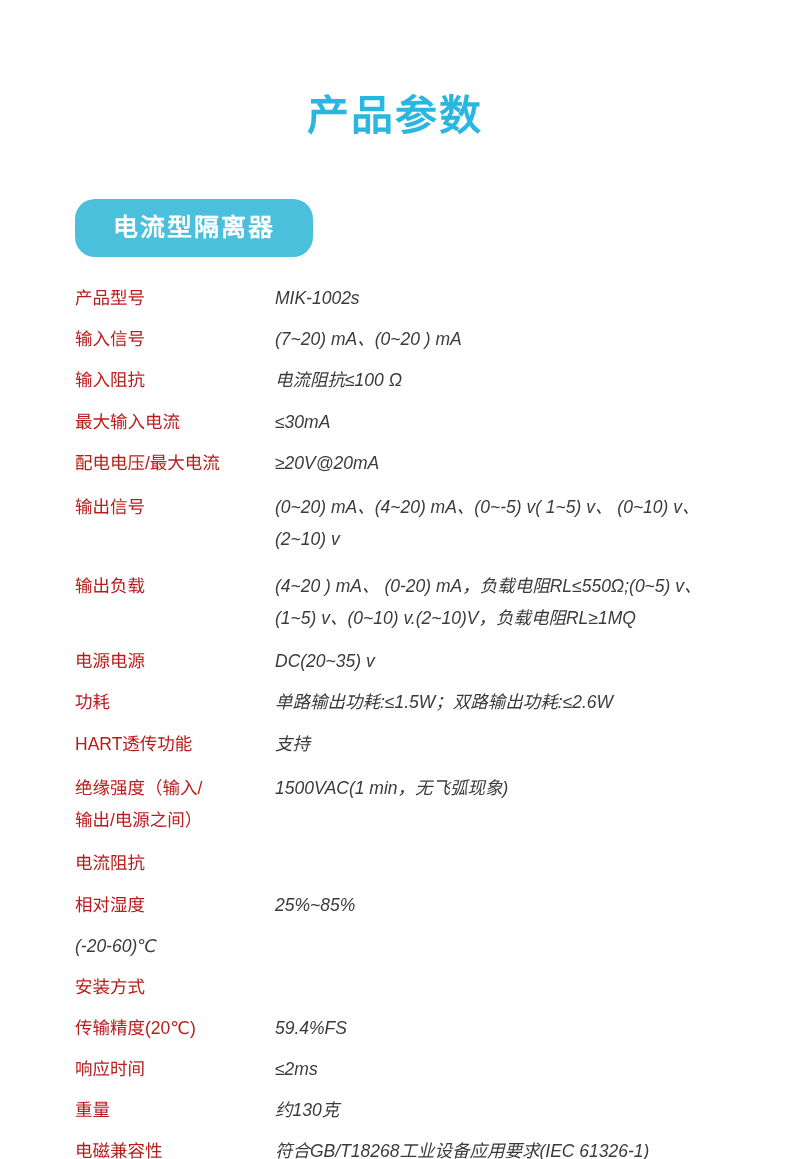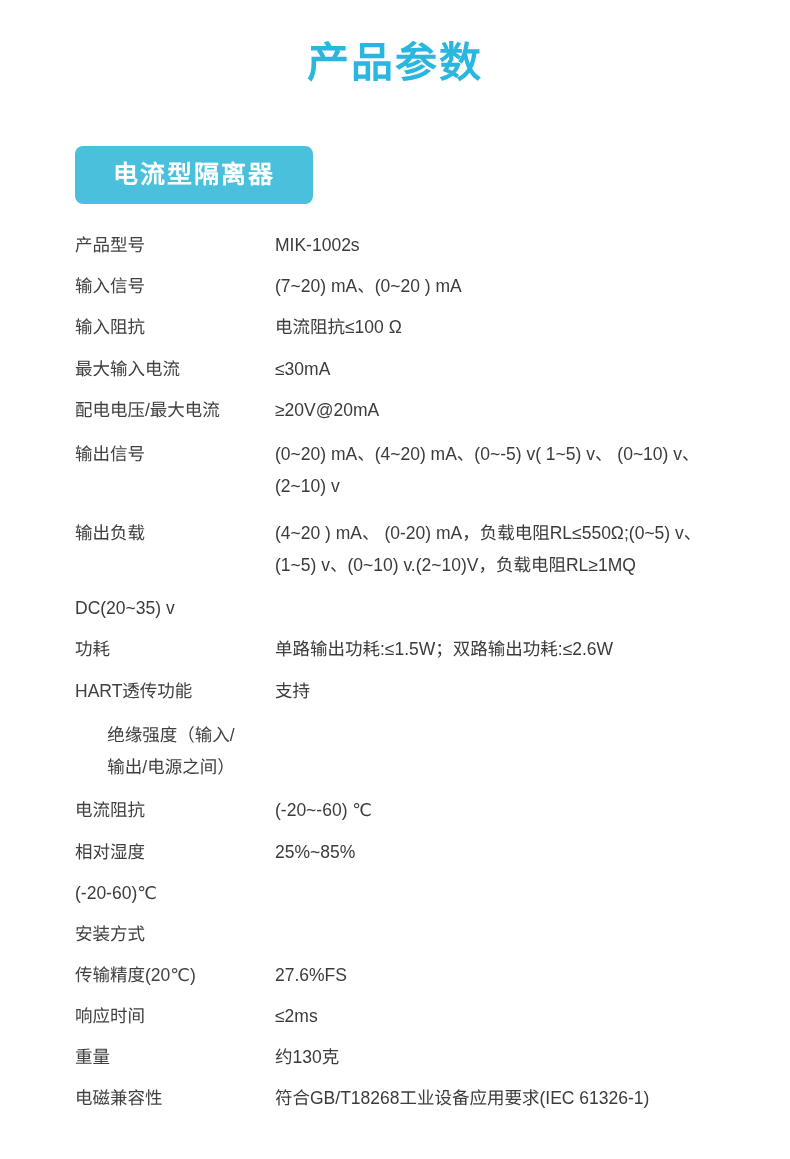--- a/index.html
+++ b/index.html
@@ -20,66 +20,67 @@
     min-height: 1159px;
     box-sizing: border-box;
     padding: 0;
   }
   .page-title {
     text-align: center;
     color: #29b7e0;
     font-size: 42px;
     font-weight: bold;
     letter-spacing: 2px;
-    padding-top: 38px;
+    padding-top: 91px;
     padding-bottom: 0;
     margin: 0;
     line-height: 1.2;
   }
   .section-badge-wrap {
     margin-top: 58px;
     padding-left: 75px;
   }
   .section-badge {
     display: inline-block;
     background: #4bc0dd;
     color: #ffffff;
     font-size: 25px;
     font-weight: bold;
     letter-spacing: 2px;
     padding: 14px 38px 15px 38px;
-    border-radius: 8px;
+    border-radius: 20px;
     line-height: 1.15;
   }
   .spec-table {
     margin-top: 28px;
     padding-left: 75px;
     padding-right: 18px;
   }
   .spec-row {
     display: flex;
     align-items: flex-start;
     margin-bottom: 14px;
   }
   .spec-label {
-    color: #404040;
+    color: #b91c1c;
     font-size: 17.5px;
     line-height: 1.55;
     width: 200px;
     min-width: 200px;
     flex: 0 0 200px;
     box-sizing: border-box;
     padding-right: 8px;
   }
   .spec-value {
     color: #3b3b3b;
     font-size: 17.5px;
     line-height: 1.55;
     flex: 1 1 auto;
     white-space: pre-line;
+    font-style: italic;
   }
   .spec-row.tall .spec-label,
   .spec-row.tall .spec-value {
     line-height: 1.85;
   }
   .spec-row:last-child {
     margin-bottom: 0;
   }
 </style>
 </head>
@@ -126,60 +127,61 @@
 (2~10) v</div>
     </div>
 
     <div class="spec-row tall">
       <div class="spec-label">输出负载</div>
       <div class="spec-value">(4~20 ) mA、 (0-20) mA，负载电阻RL≤550Ω;(0~5) v、
 (1~5) v、(0~10) v.(2~10)V，负载电阻RL≥1MQ</div>
     </div>
 
     <div class="spec-row">
+      <div class="spec-label">电源电源</div>
       <div class="spec-value">DC(20~35) v</div>
     </div>
 
     <div class="spec-row">
       <div class="spec-label">功耗</div>
       <div class="spec-value">单路输出功耗:≤1.5W；双路输出功耗:≤2.6W</div>
     </div>
 
     <div class="spec-row">
       <div class="spec-label">HART透传功能</div>
       <div class="spec-value">支持</div>
     </div>
 
     <div class="spec-row tall">
-      <div class="spec-label" style="white-space: pre-line; text-align: center;">绝缘强度（输入/
+      <div class="spec-label" style="white-space: pre-line;">绝缘强度（输入/
 输出/电源之间）</div>
+      <div class="spec-value">1500VAC(1 min，无飞弧现象)</div>
     </div>
 
     <div class="spec-row">
       <div class="spec-label">电流阻抗</div>
-      <div class="spec-value">(-20~-60) ℃</div>
     </div>
 
     <div class="spec-row">
       <div class="spec-label">相对湿度</div>
       <div class="spec-value">25%~85%</div>
     </div>
 
     <div class="spec-row">
       <div class="spec-value">(-20-60)℃</div>
     </div>
 
 
     <div class="spec-row">
       <div class="spec-label">安装方式</div>
     </div>
 
     <div class="spec-row">
       <div class="spec-label">传输精度(20℃)</div>
-      <div class="spec-value">27.6%FS</div>
+      <div class="spec-value">59.4%FS</div>
     </div>
 
     <div class="spec-row">
       <div class="spec-label">响应时间</div>
       <div class="spec-value">≤2ms</div>
     </div>
 
     <div class="spec-row">
       <div class="spec-label">重量</div>
       <div class="spec-value">约130克</div>

